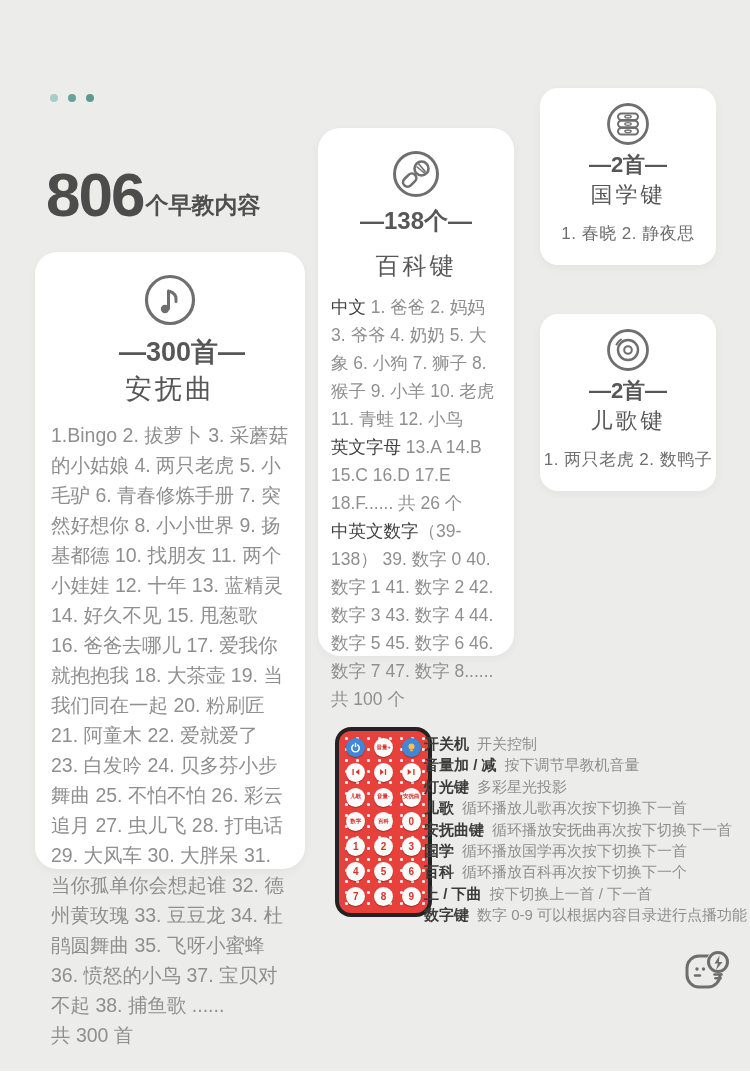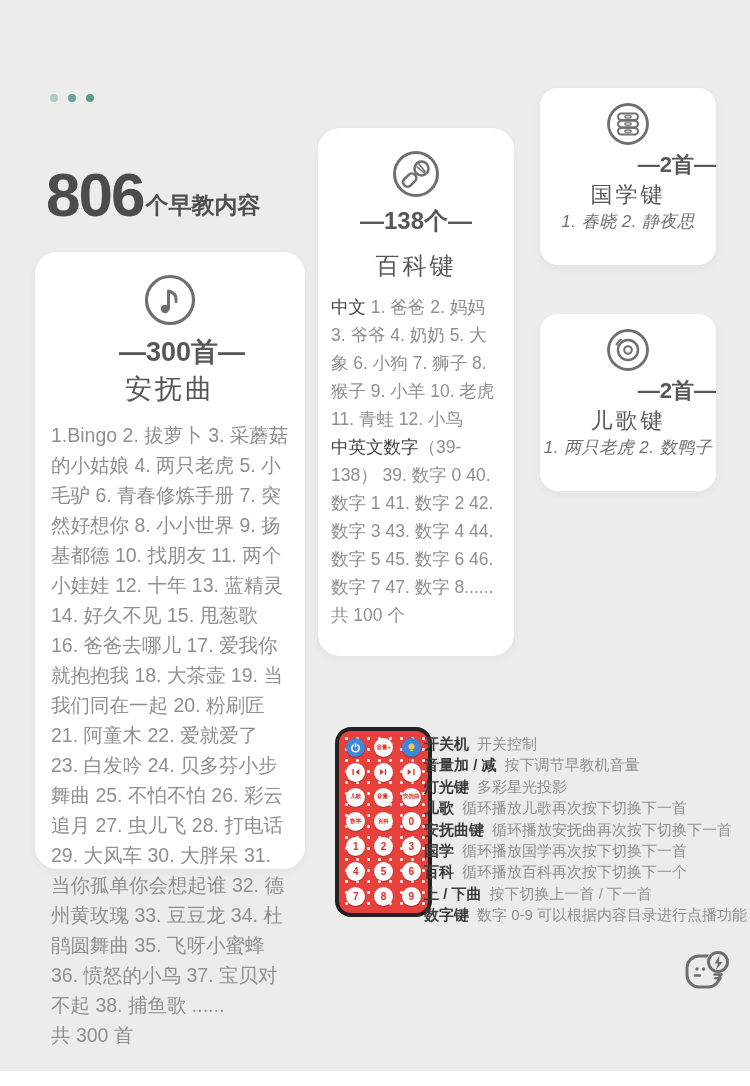--- a/index.html
+++ b/index.html
@@ -43,23 +43,23 @@
   .sections{margin:11px 13px 0;text-align:left;font-size:17.5px;line-height:28px;color:#8f8f8f;}
   .sections p{margin:0;}
   .sec-label{font-weight:normal;color:#424242;}
   .sec-note{color:#8f8f8f;}
 
   
   .card-sm{left:540px;width:176px;height:177px;border-radius:18px;}
   .card-guoxue{top:88px;}
   .card-erge{top:314px;}
   .card-sm .card-icon{margin-top:13px;}
-  .card-sm .count{font-size:22px;margin-top:3px;text-align:right;}
+  .card-sm .count{font-size:22px;margin-top:3px;}
   .card-sm .ctitle{font-size:22px;margin-top:0;}
-  .card-sm .items{font-size:17px;color:#6f6f6f;margin-top:0;letter-spacing:0.5px;font-style:italic;}
+  .card-sm .items{font-size:17px;color:#6f6f6f;margin-top:12px;letter-spacing:0.5px;}
 
   
   .remote{position:absolute;left:335px;top:727px;width:97px;height:190px;background:#222222;border-radius:16px;padding:4px;box-sizing:border-box;}
   .remote-inner{
     width:100%;height:100%;border-radius:12px;background-color:#e8403a;
     background-image:radial-gradient(circle, rgba(255,255,255,.9) 1.2px, transparent 1.9px);
     background-size:11px 11px;background-position:2px 2px;
     display:grid;grid-template-columns:repeat(3,1fr);grid-template-rows:repeat(7,1fr);
     align-items:center;justify-items:center;padding:4px 3px;box-sizing:border-box;
   }
@@ -112,20 +112,21 @@
     <circle cx="26" cy="26" r="21.5" fill="none" stroke="#6f6f6f" stroke-width="3"></circle>
     <circle cx="31.5" cy="20.5" r="7" fill="none" stroke="#6f6f6f" stroke-width="2.6"></circle>
     <path d="M26.5 18.5 l8.5 7" stroke="#6f6f6f" stroke-width="1.6"></path>
     <path d="M28.5 15.5 l7 8.5" stroke="#6f6f6f" stroke-width="1.6"></path>
     <rect x="15.2" y="24.6" width="9" height="15" rx="4.5" fill="none" stroke="#6f6f6f" stroke-width="2.6" transform="rotate(45 19.7 32.1)"></rect>
   </svg>
   <div class="count">—138个—</div>
   <div class="ctitle">百科键</div>
   <div class="sections">
     <p><span class="sec-label">中文</span><span> 1. 爸爸 2. 妈妈 3. 爷爷 4. 奶奶 5. 大象 6. 小狗 7. 狮子 8. 猴子 9. 小羊 10. 老虎 11. 青蛙 12. 小鸟</span></p>
+    <p><span class="sec-label">英文字母</span><span> 13.A 14.B 15.C 16.D 17.E 18.F...... 共 26 个</span></p>
     <p><span class="sec-label">中英文数字</span><span class="sec-note">（39-138）</span><span> 39. 数字 0 40. 数字 1 41. 数字 2 42. 数字 3 43. 数字 4 44. 数字 5 45. 数字 6 46. 数字 7 47. 数字 8...... 共 100 个</span></p>
   </div>
 </div>
 
 <div class="card card-sm card-guoxue">
   <svg class="card-icon" width="46" height="46" viewBox="0 0 46 46">
     <circle cx="23" cy="23" r="19.5" fill="none" stroke="#6f6f6f" stroke-width="2.8"></circle>
     <rect x="13" y="12.5" width="20" height="6.4" rx="3.2" fill="none" stroke="#6f6f6f" stroke-width="2"></rect>
     <rect x="13" y="19.8" width="20" height="6.4" rx="3.2" fill="none" stroke="#6f6f6f" stroke-width="2"></rect>
     <rect x="13" y="27.1" width="20" height="6.4" rx="3.2" fill="none" stroke="#6f6f6f" stroke-width="2"></rect>

